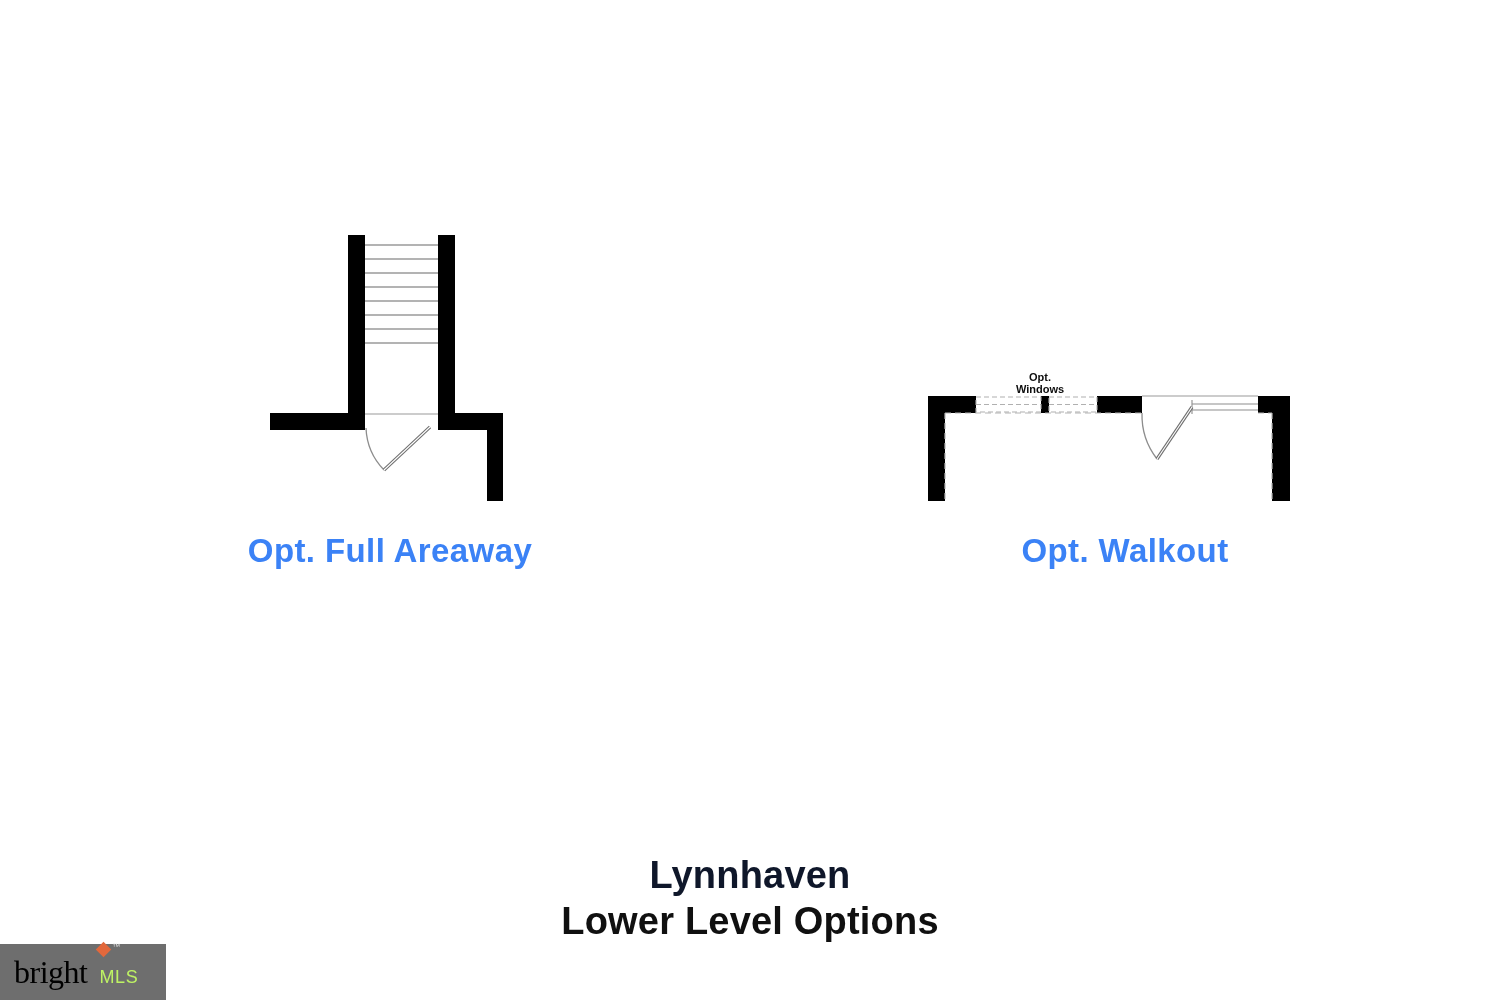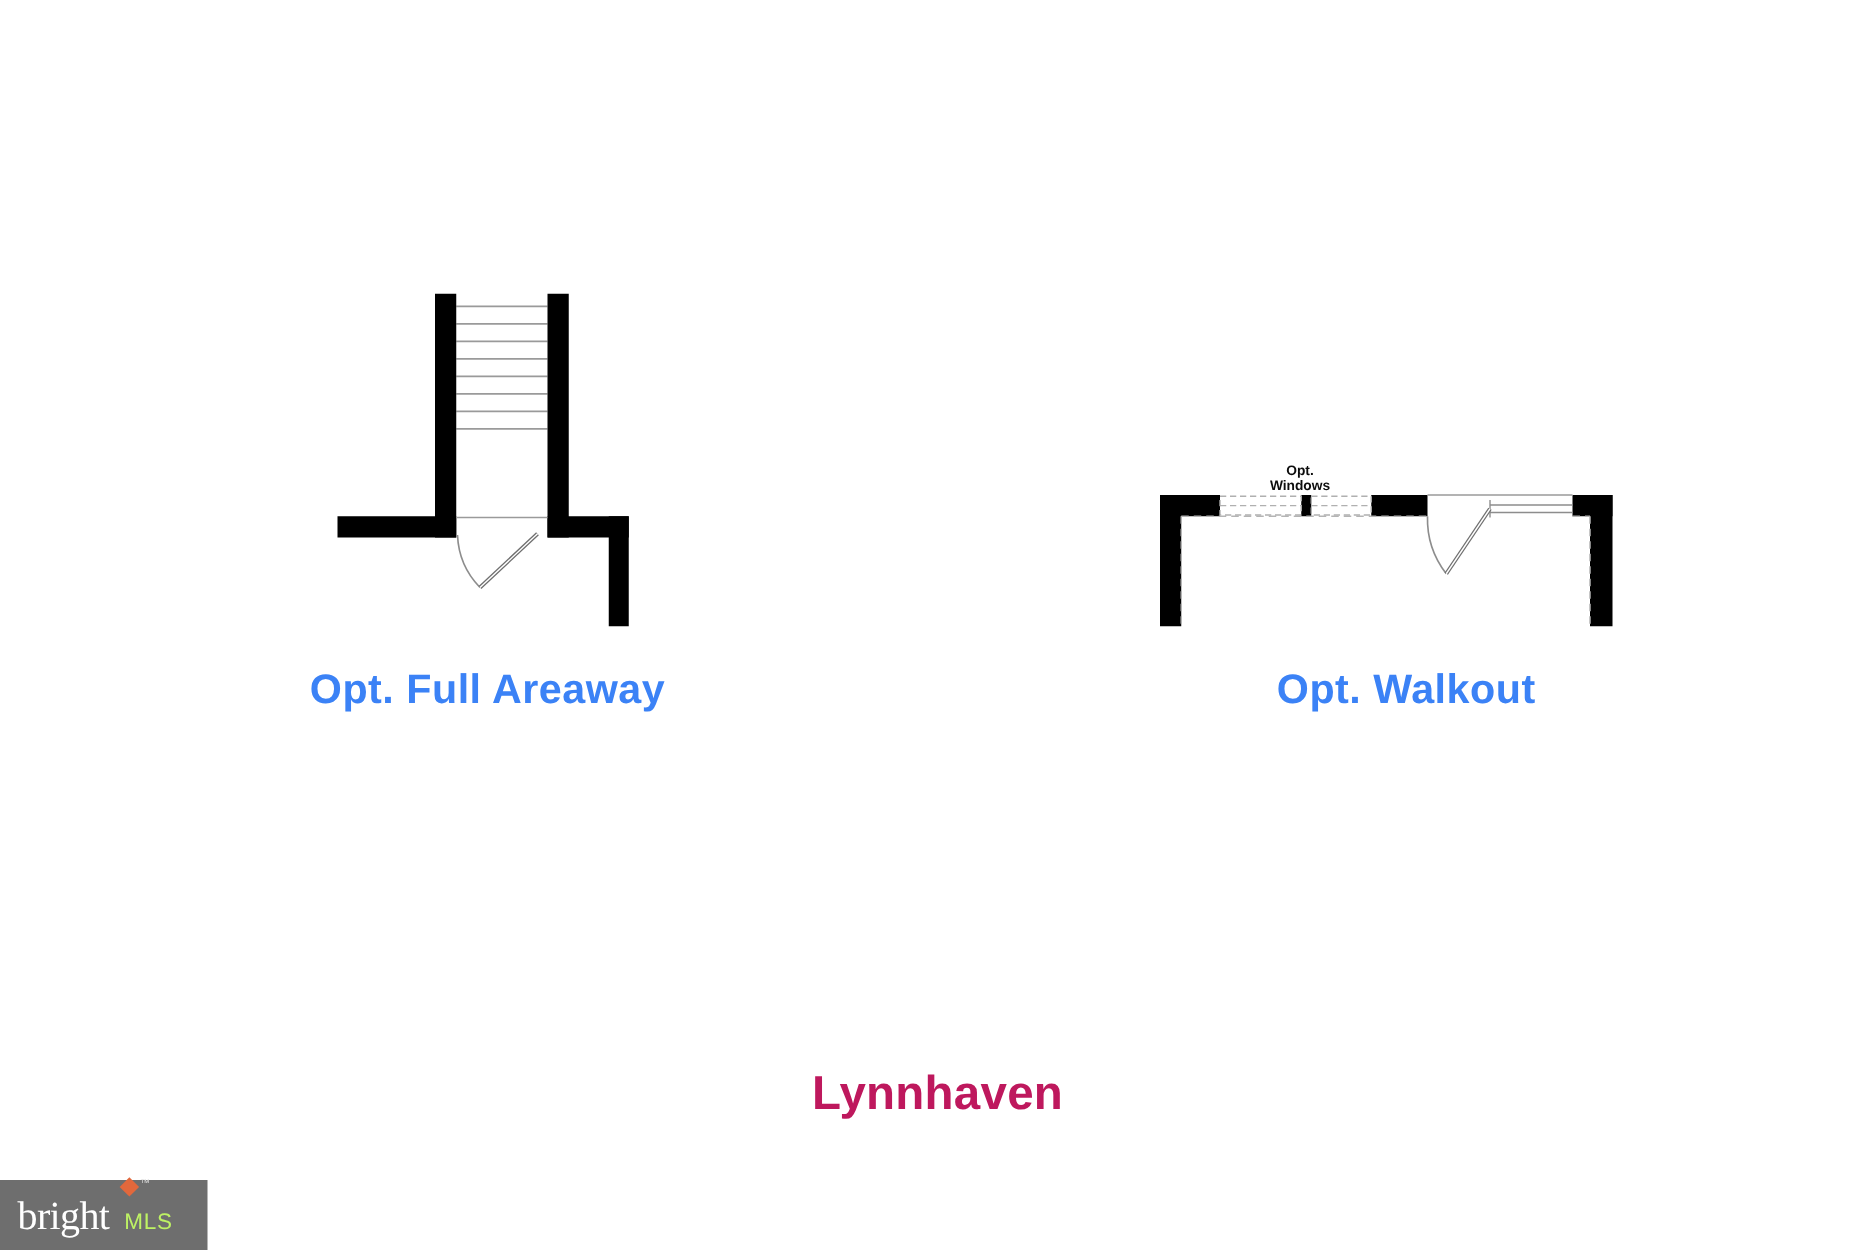--- a/index.html
+++ b/index.html
@@ -70,21 +70,21 @@
     top: 852px;
     width: 1500px;
     text-align: center;
   }
   #title-line-1 {
     display: block;
     font-size: 38px;
     font-weight: 700;
     letter-spacing: 0.2px;
     line-height: 46px;
-    color: #be185d;
+    color: #0f172a;
   }
   #title-line-2 {
     display: block;
     font-size: 38px;
     font-weight: 700;
     letter-spacing: 0.2px;
     line-height: 46px;
     color: #101010;
   }
 
@@ -103,21 +103,21 @@
   }
   #watermark-inner {
     position: relative;
     display: flex;
     align-items: baseline;
   }
   #watermark-bright {
     font-family: "Liberation Serif", "DejaVu Serif", serif;
     font-size: 32px;
     font-weight: 400;
-    color: #ffffff;
+    color: #000000;
     letter-spacing: -0.5px;
     line-height: 32px;
   }
   #watermark-diamond {
     position: absolute;
     left: 84px;
     top: -12px;
     width: 11px;
     height: 11px;
     background: #e2683c;
@@ -218,20 +218,21 @@
 
 <div id="opt-windows-label">Opt.
 Windows</div>
 
 <div class="plan-caption" id="caption-areaway">Opt. Full Areaway</div>
 
 <div class="plan-caption" id="caption-walkout">Opt. Walkout</div>
 
 <div id="title-block">
   <span id="title-line-1">Lynnhaven</span>
+  <span id="title-line-2">Lower Level Options</span>
 </div>
 
 <div id="watermark">
   <div id="watermark-inner">
     <span id="watermark-bright">bright</span>
     <span id="watermark-diamond"></span>
     <span id="watermark-tm">™</span>
     <span id="watermark-mls">MLS</span>
   </div>
 </div>

